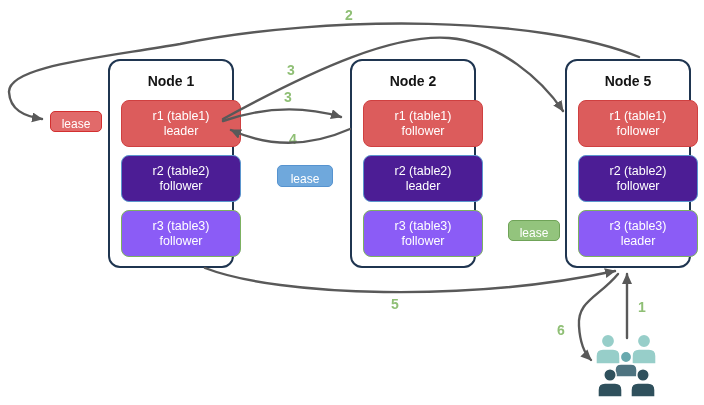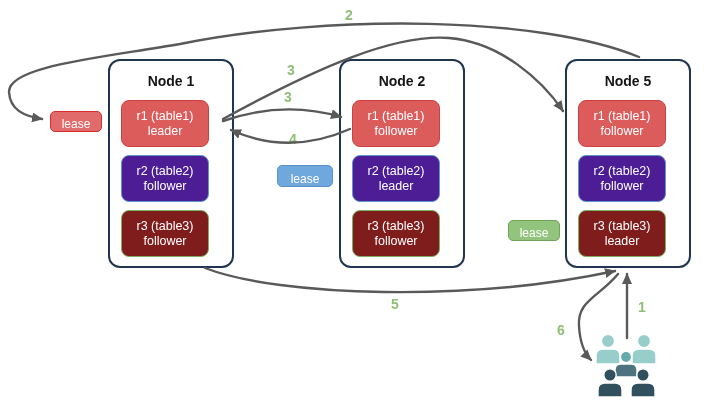--- a/index.html
+++ b/index.html
@@ -5,34 +5,34 @@
   html,body{margin:0;padding:0;background:#fff;}
   .canvas{
     position:relative;width:704px;height:405px;background:#ffffff;
     font-family:"Liberation Sans","DejaVu Sans",sans-serif;overflow:hidden;
   }
   
   .node{
     position:absolute;top:59px;width:126px;height:209px;background:#fff;
     border:2px solid #1F3550;border-radius:12px;box-sizing:border-box;padding-left:48px;
   }
-  .node.n1{left:108px}.node.n2{left:339px}.node.n3{left:565px}
+  .node.n1{left:108px}.node.n2{left:350px}.node.n3{left:565px}
   .node-title{
     position:absolute;top:12px;left:0;right:0;text-align:center;
     font-weight:bold;font-size:14px;color:#141414;
   }
   .rbox{
-    position:absolute;left:11px;width:88px;height:47px;border-radius:8px;
+    position:absolute;left:11px;width:120px;height:47px;border-radius:8px;
     box-sizing:border-box;display:flex;flex-direction:column;align-items:center;
     justify-content:center;color:#fff;font-size:12.5px;line-height:15px;text-align:center;
   }
   .row0{top:39px}.row1{top:94px}.row2{top:149px}
   .c-red{background:#DC5C5C;border:1.5px solid #CF4040}
   .c-blue{background:#4c1d95;border:1.5px solid #5B96CE}
-  .c-green{background:#7f1d1d;border:1.5px solid #7CB161}
+  .c-green{background:#8b5cf6;border:1.5px solid #7CB161}
   
   .badge{
     position:absolute;height:21px;min-width:52px;border-radius:5px;box-sizing:border-box;
     display:flex;align-items:flex-end;justify-content:center;color:#fff;font-size:12px;
   }
   .badge.b-red{left:50px;top:111px;background:#E16A6A;border:1.5px solid #D32F2F}
   .badge.b-blue{left:277px;top:165px;background:#6FA8DC;border:1.5px solid #5693CF;height:22px;min-width:56px}
   .badge.b-green{left:508px;top:220px;background:#93C47D;border:1.5px solid #6FA358}
   
   .step{position:absolute;color:#8FBF75;font-weight:bold;font-size:14px;line-height:14px}

